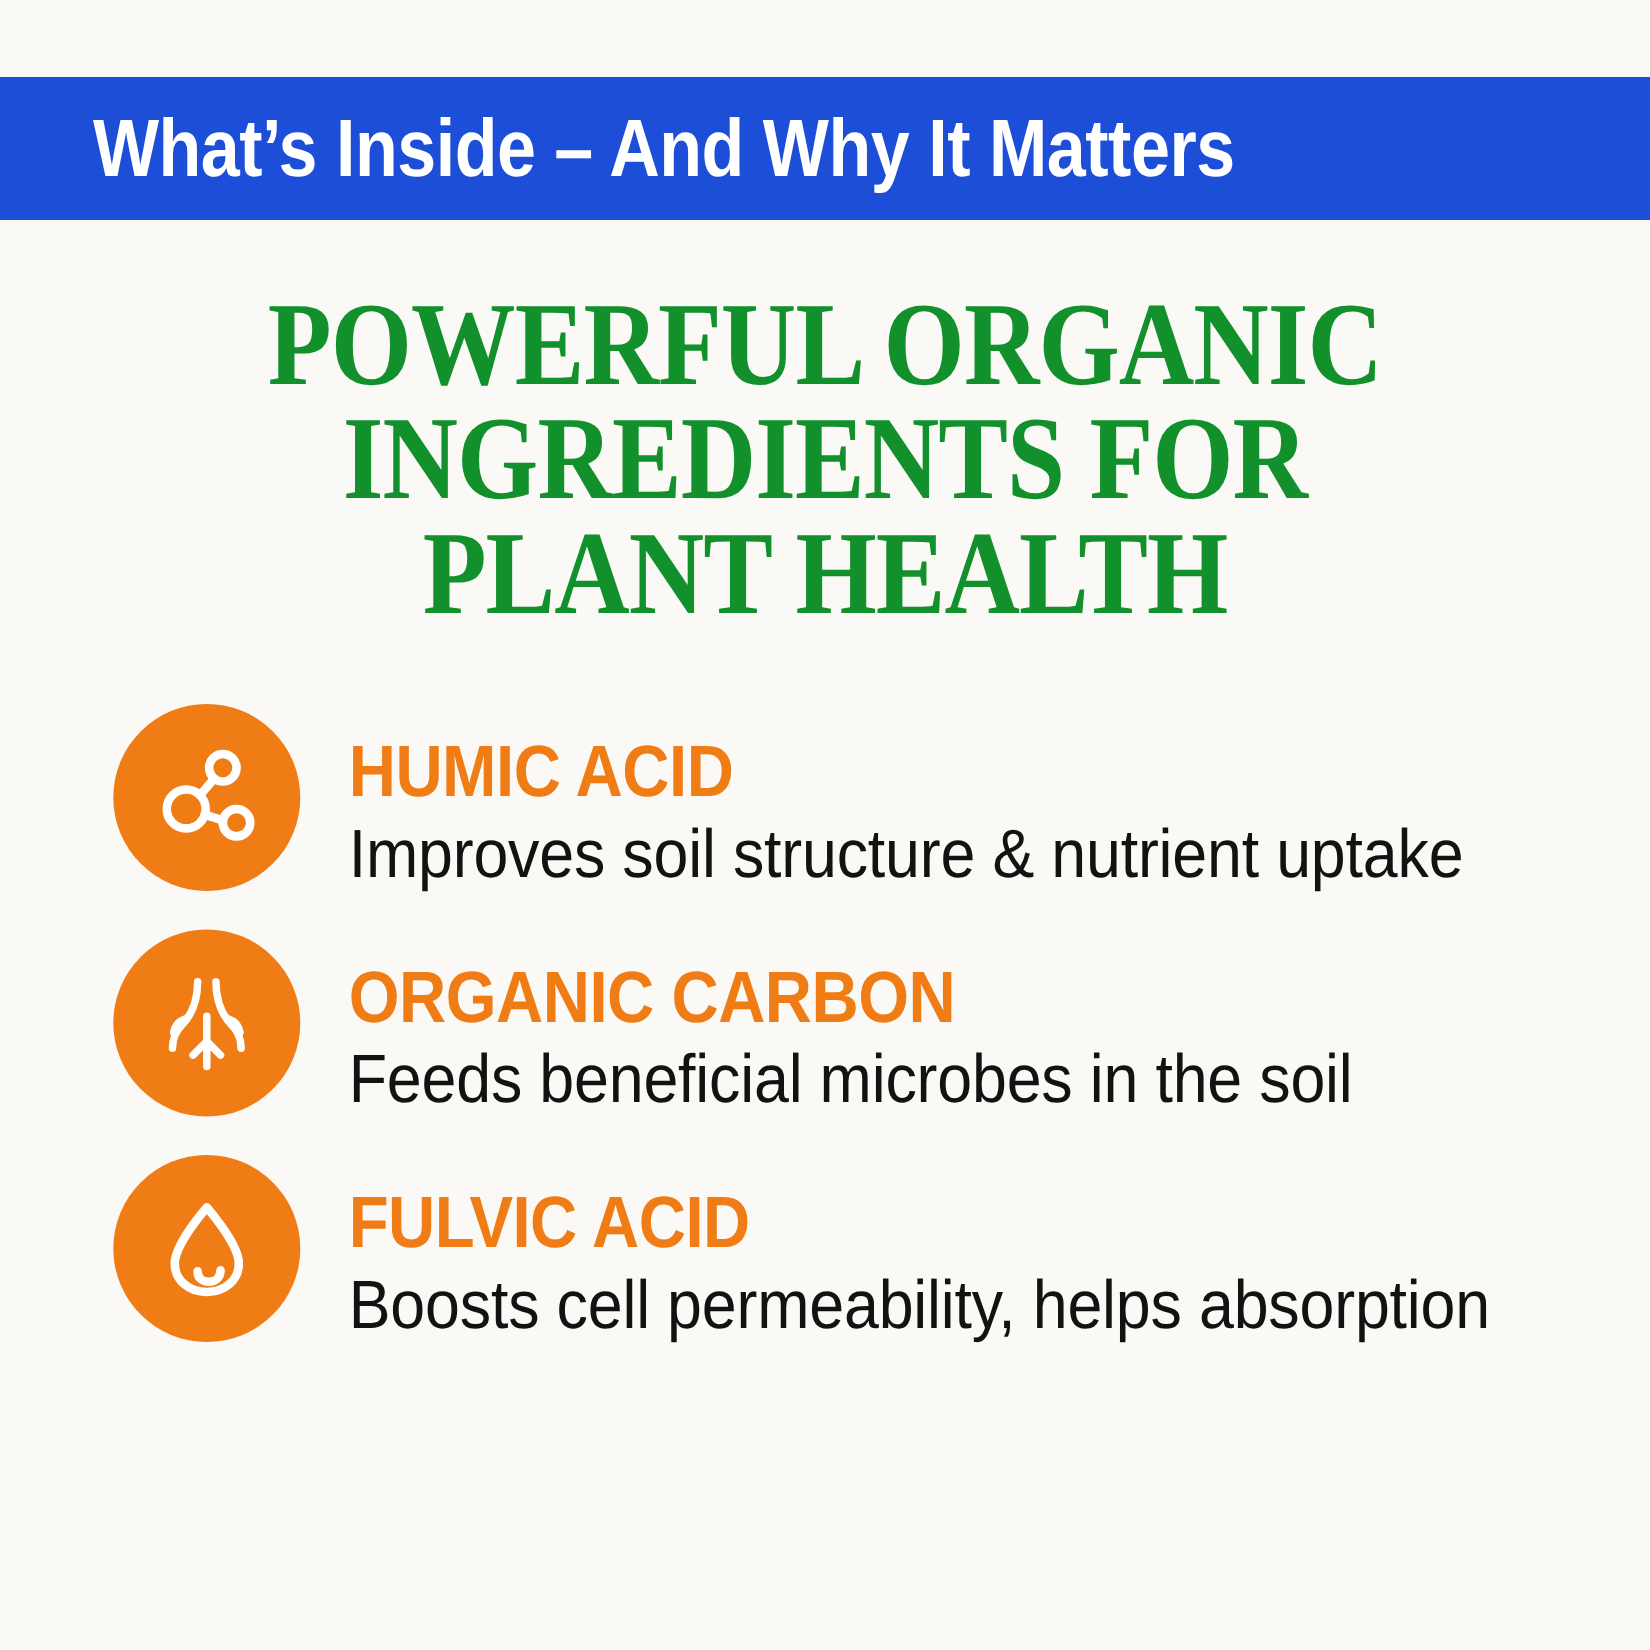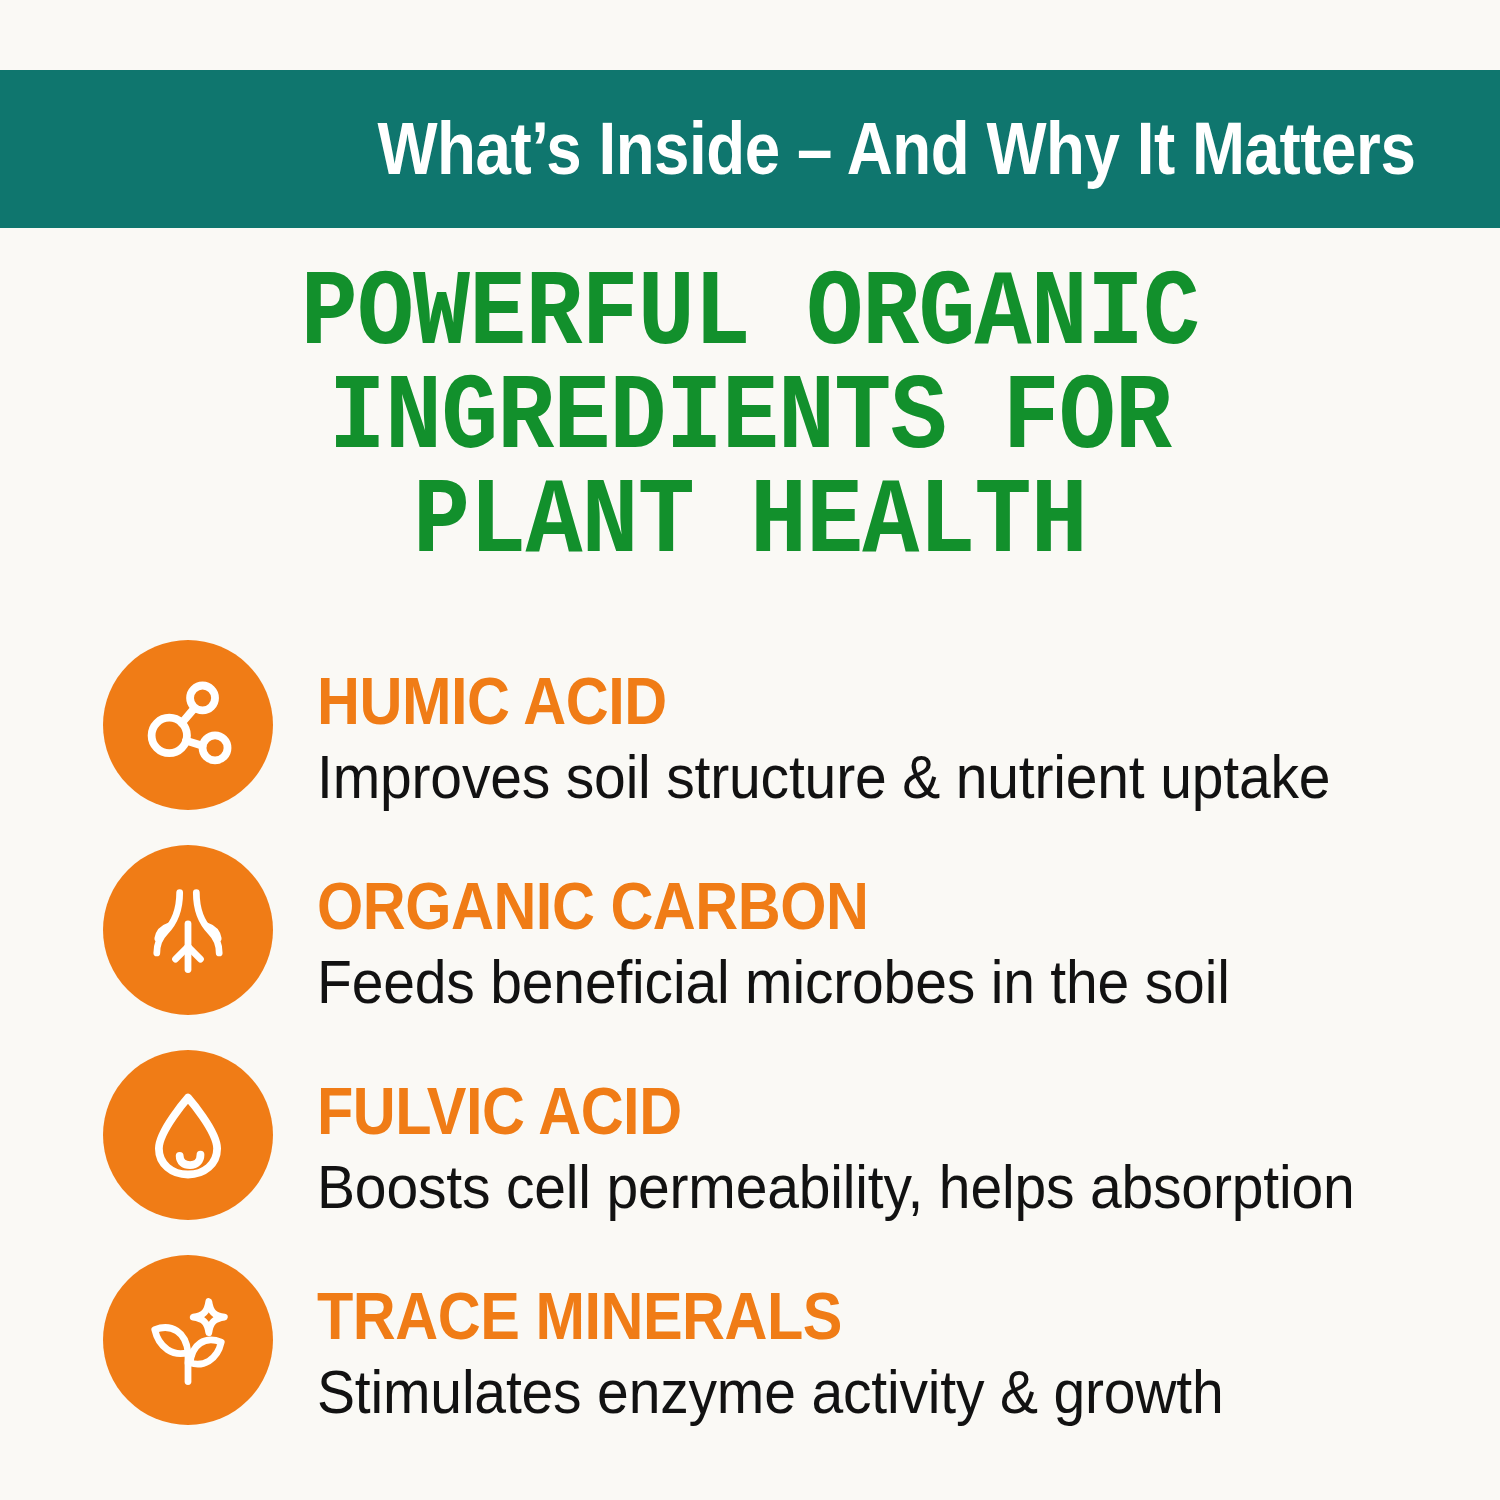--- a/index.html
+++ b/index.html
@@ -20,25 +20,25 @@
     height: 1500px;
     background: #faf9f5;
   }
 
   
   .banner {
     position: absolute;
     left: 0;
     top: 70px;
     width: 1500px;
-    height: 158px;
-    background: #0f766e;
+    height: 130px;
+    background: #1d4ed8;
     display: flex;
     align-items: center;
-    justify-content: flex-end;
+    justify-content: flex-start;
   }
   .banner-title {
     color: #ffffff;
     font-family: "Liberation Sans Narrow", "Liberation Sans", sans-serif;
     font-weight: bold;
     font-size: 74px;
     line-height: 1;
     letter-spacing: -0.5px;
     transform: scaleX(0.86);
     transform-origin: center center;
@@ -46,21 +46,21 @@
   }
 
   
   .headline {
     position: absolute;
     left: 0;
     top: 262px;
     width: 1500px;
     text-align: center;
     color: #12902c;
-    font-family: Liberation Mono, monospace;
+    font-family: Liberation Serif, serif;
     font-weight: bold;
     font-size: 108px;
     line-height: 104px;
     letter-spacing: -1px;
   }
   .headline-line {
     display: block;
     transform: scaleX(0.88);
     transform-origin: center center;
     white-space: nowrap;
@@ -190,32 +190,15 @@
             <path d="M42 70 C42 76 46 79 52 79 C58 79 62 75 62 69"></path>
           </svg>
         </span>
       </div>
       <div class="item-text">
         <span class="item-title">FULVIC ACID</span>
         <span class="item-desc">Boosts cell permeability, helps absorption</span>
       </div>
     </div>
 
-    <div class="item">
-      <div class="badge">
-        <span>
-          <svg viewBox="0 0 100 100" fill="none" stroke="#ffffff" stroke-width="6.5" stroke-linecap="round" stroke-linejoin="round">
-            <path d="M70 13 C71.5 23 75 26.5 85 28 C75 29.5 71.5 33 70 43 C68.5 33 65 29.5 55 28 C65 26.5 68.5 23 70 13 Z"></path>
-            <path d="M50 62 C36 66 22 58 18 40 C34 34 48 42 50 62 Z"></path>
-            <path d="M52 72 C64 76 78 70 82 52 C66 46 54 54 52 72 Z"></path>
-            <line x1="50" y1="62" x2="50" y2="90"></line>
-            <path d="M50 72 C50 68 51 66 53 65"></path>
-          </svg>
-        </span>
-      </div>
-      <div class="item-text">
-        <span class="item-title">TRACE MINERALS</span>
-        <span class="item-desc">Stimulates enzyme activity &amp; growth</span>
-      </div>
-    </div>
 
   </div>
 </div>
 
 </body></html>

